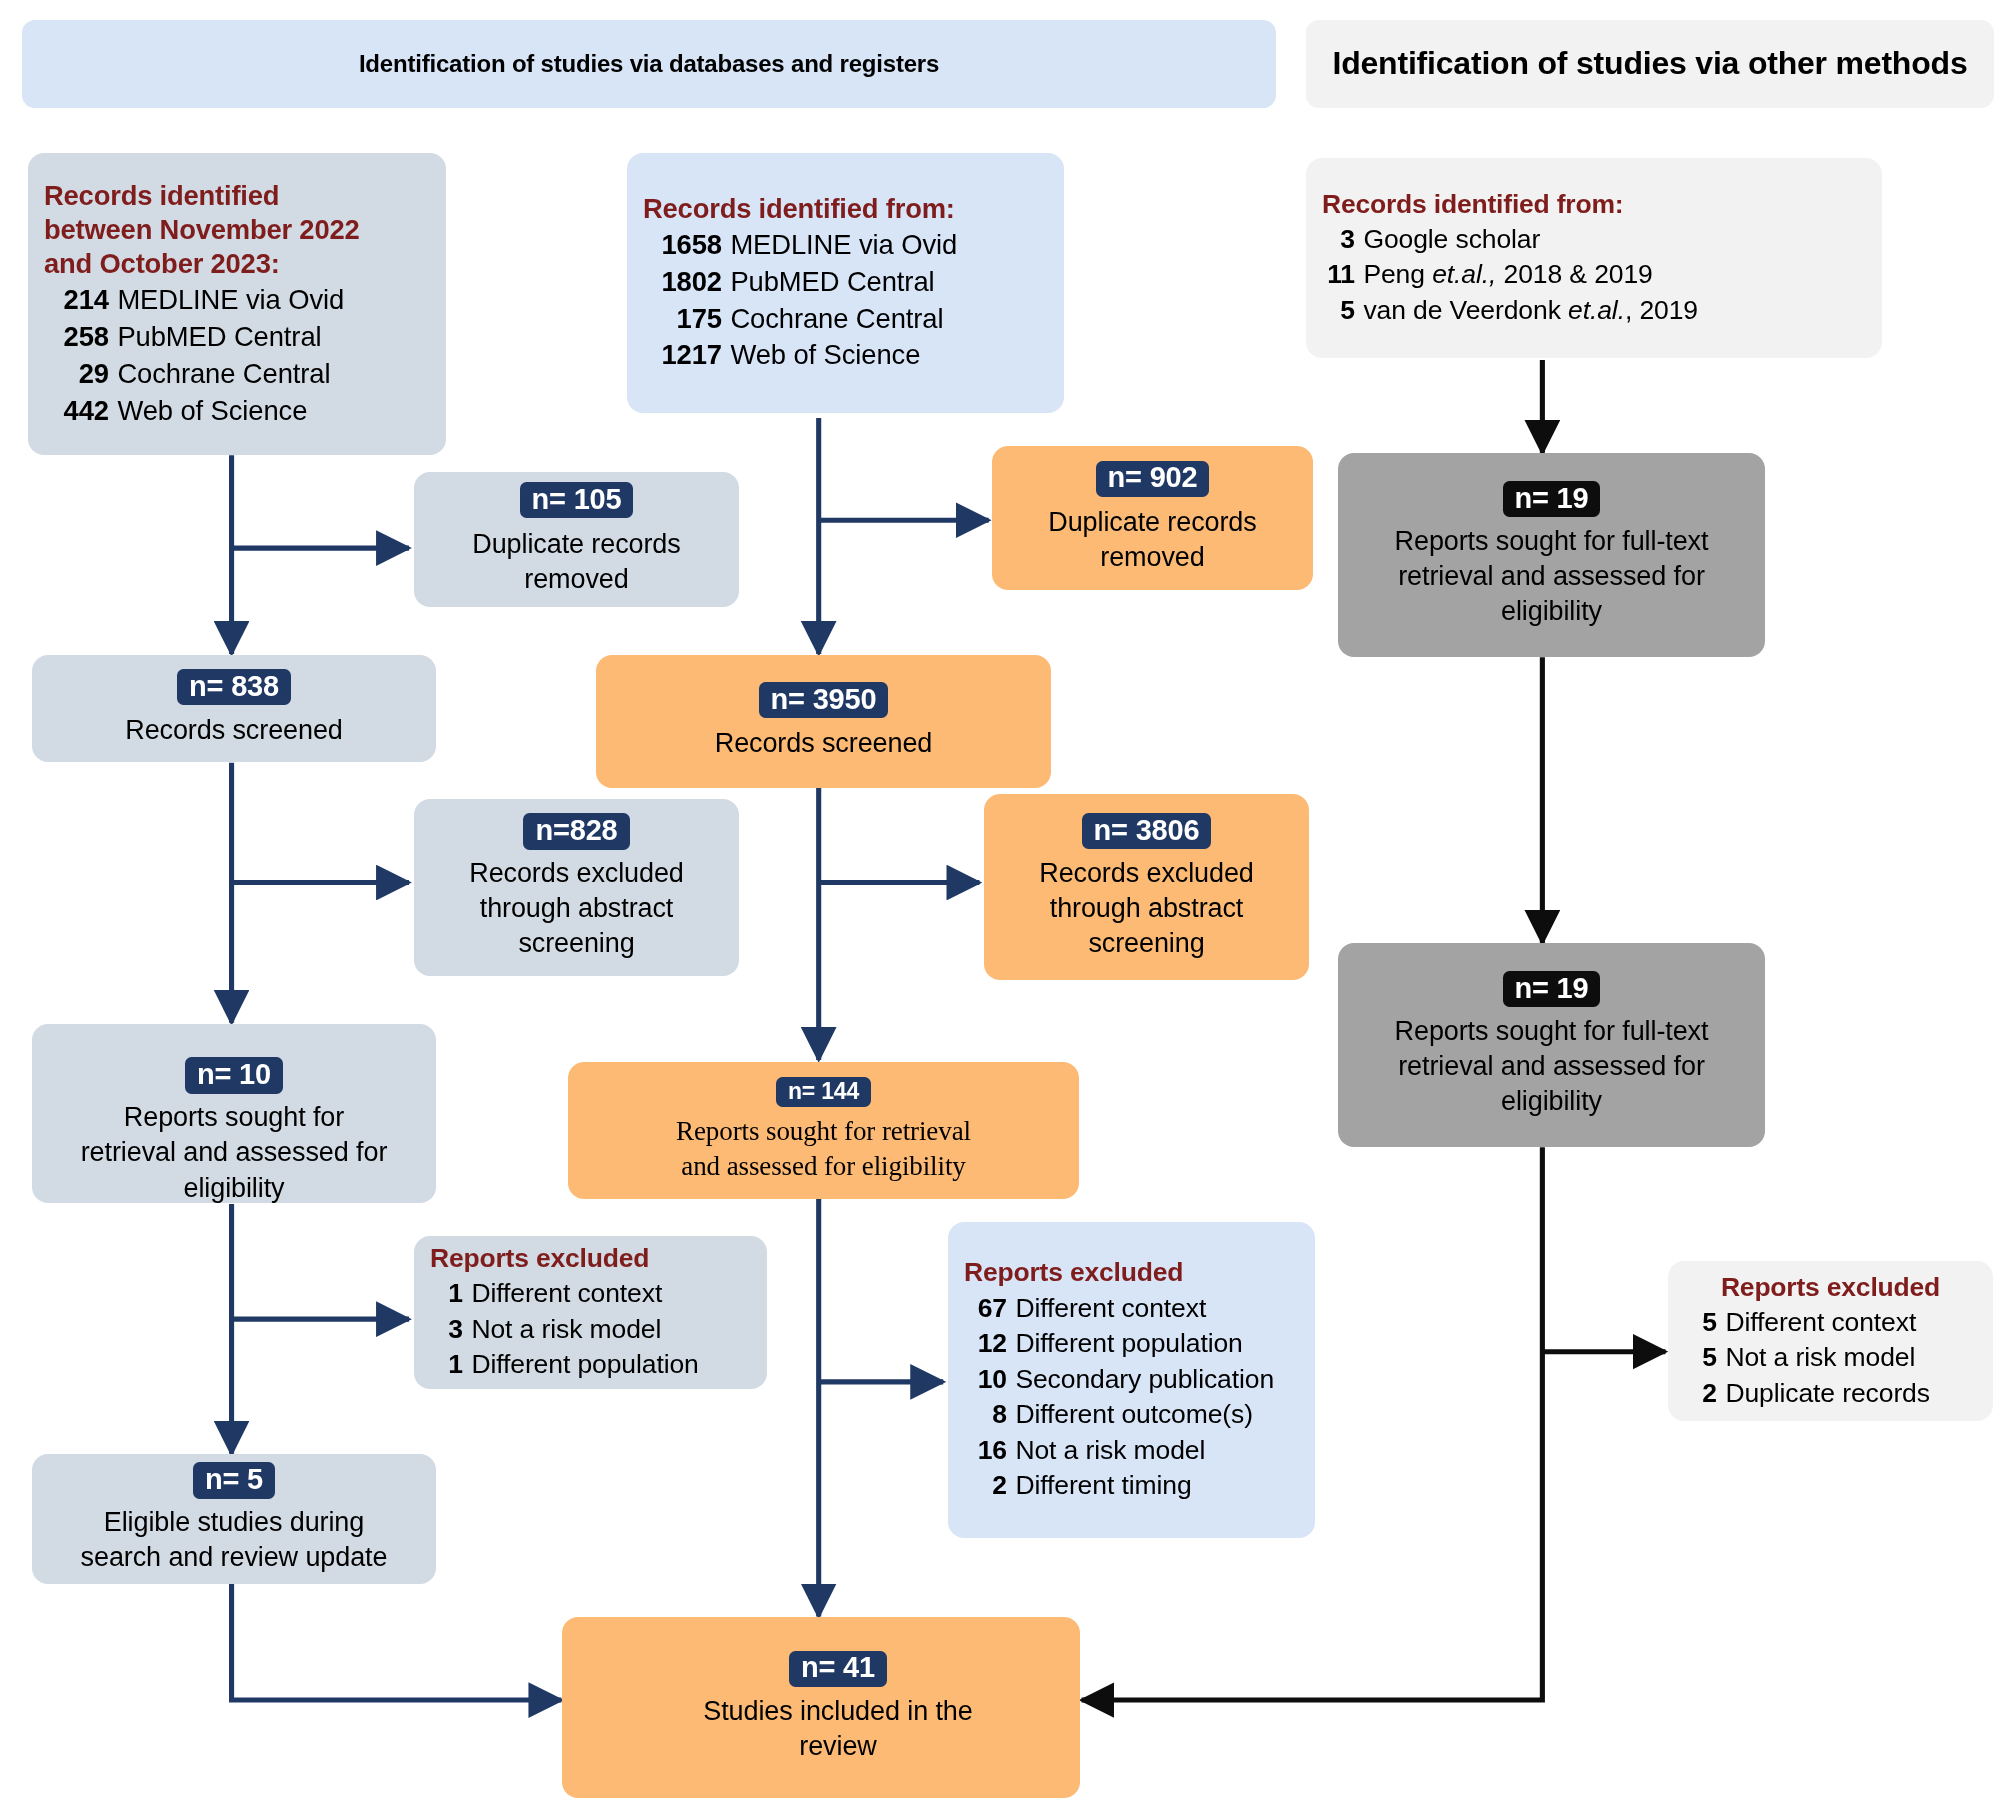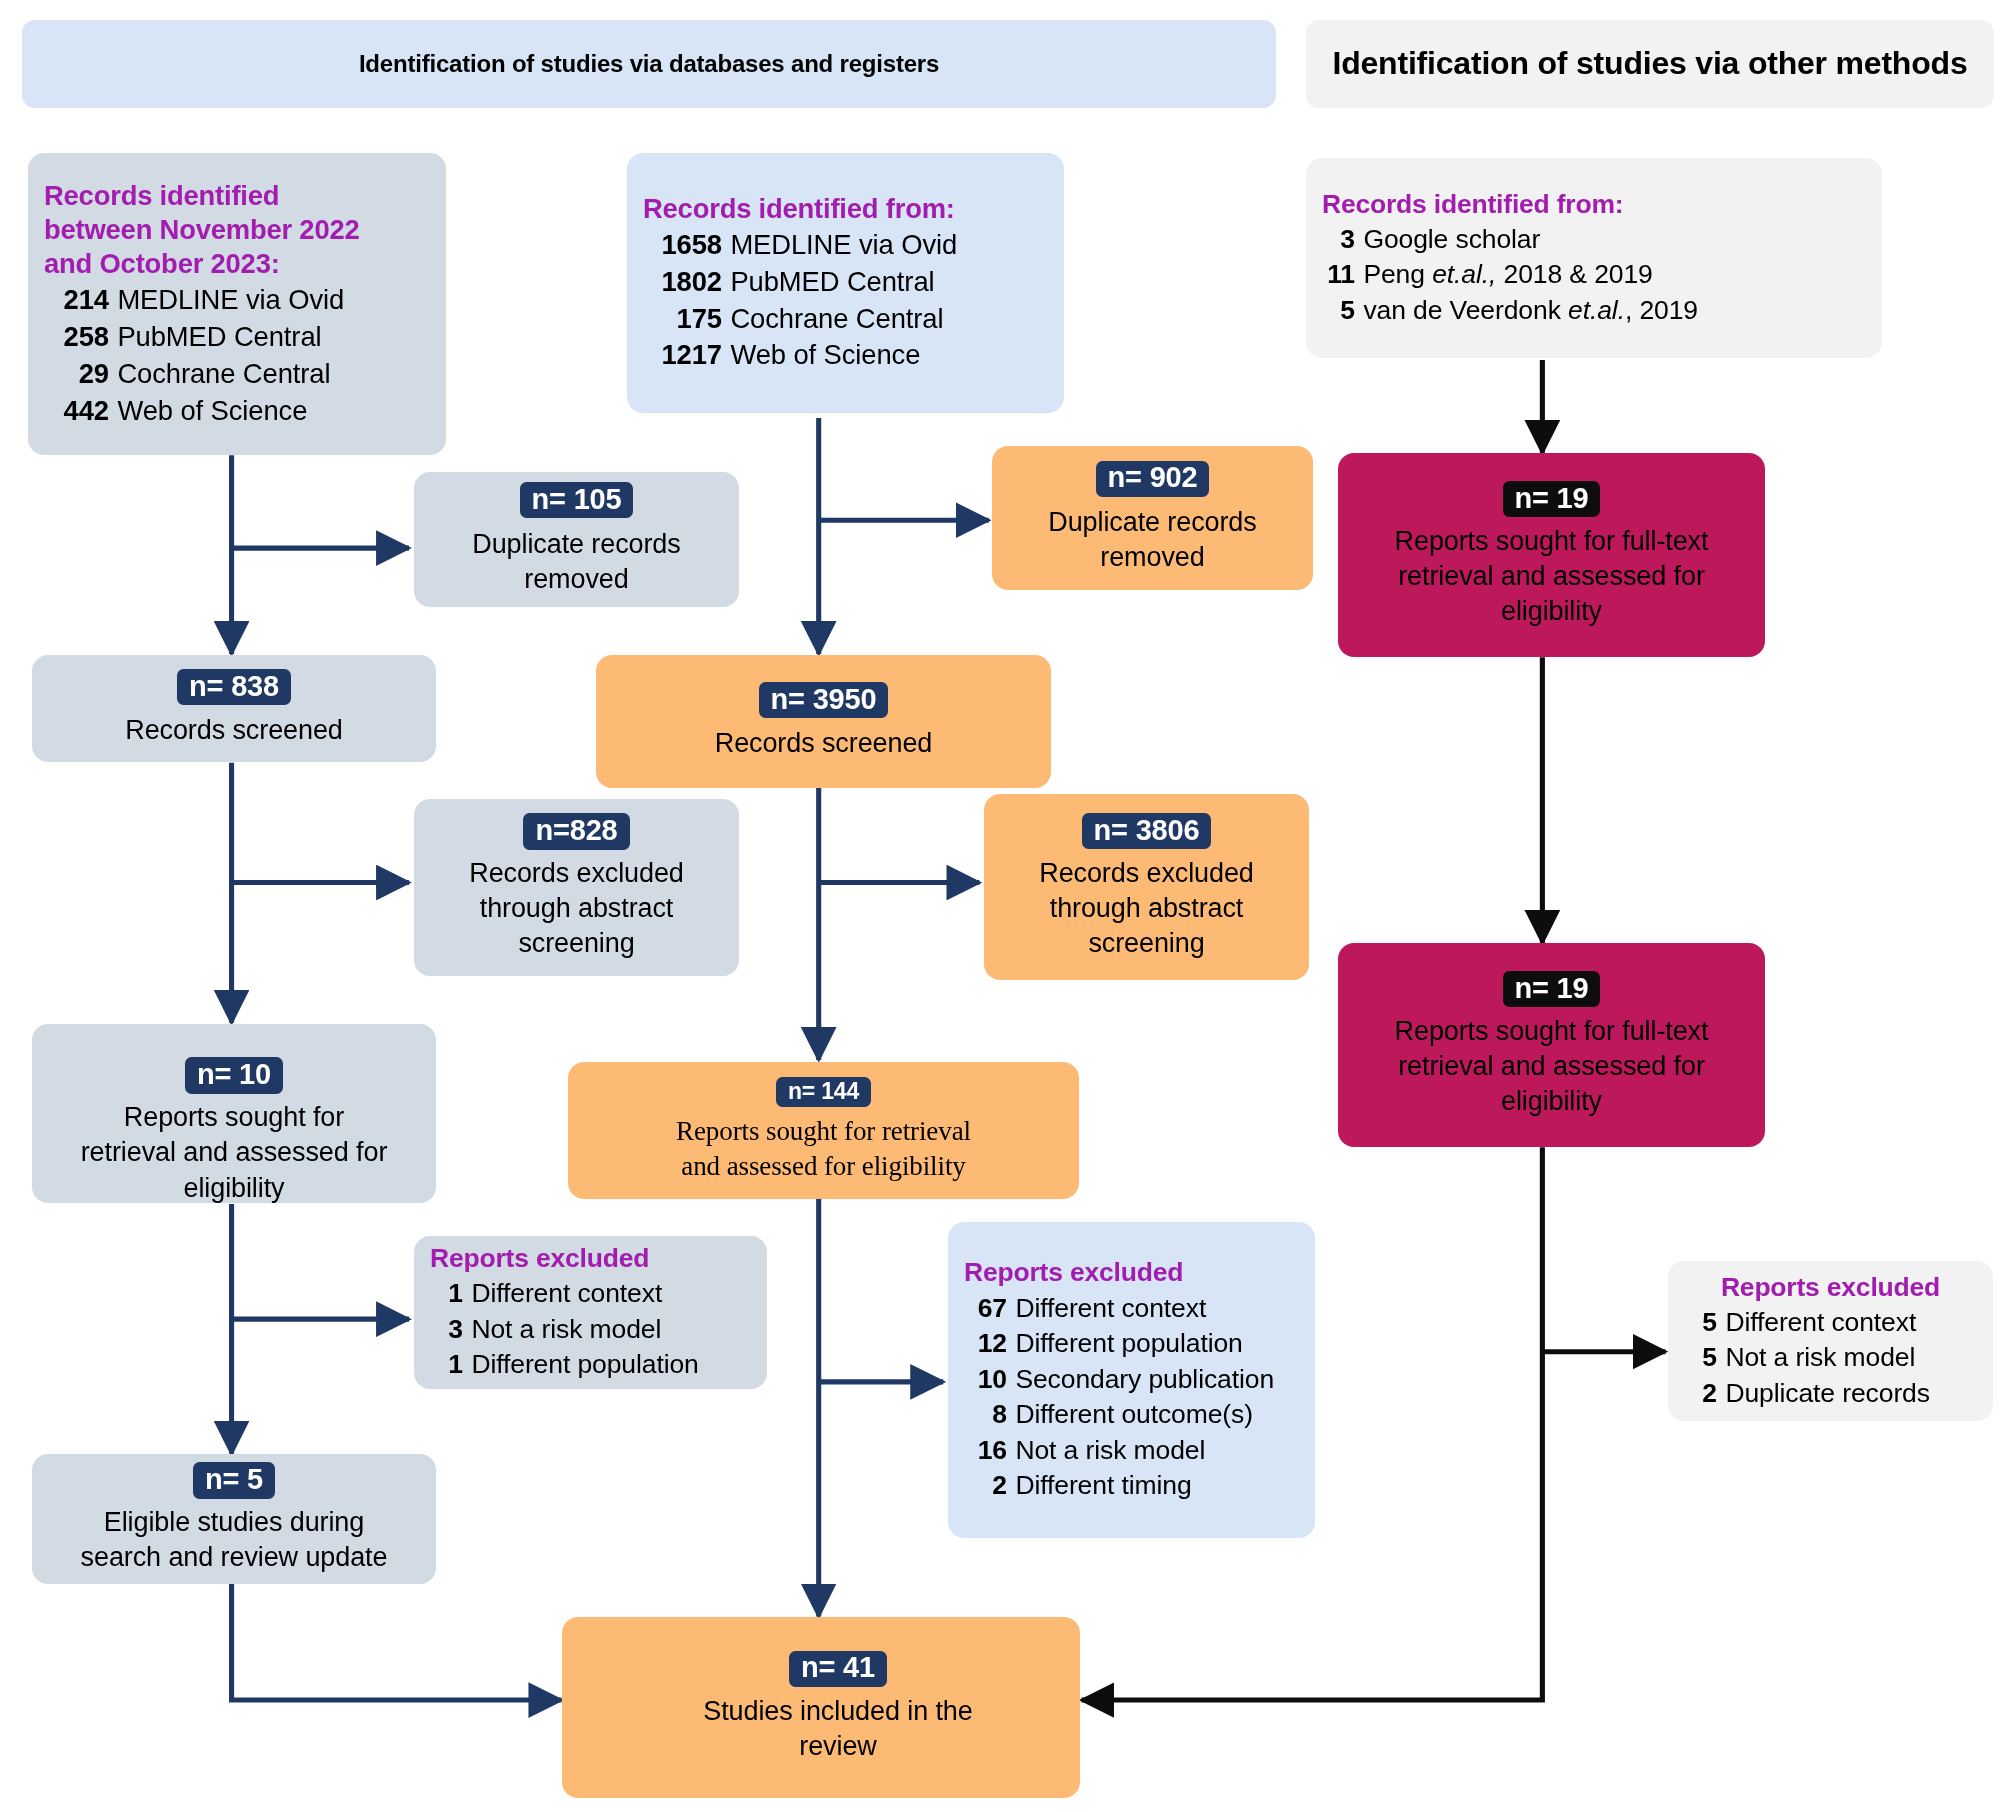--- a/index.html
+++ b/index.html
@@ -19,21 +19,21 @@
   .box{
     position:absolute;
     box-sizing:border-box;
     border-radius:16px;
     display:flex;
     flex-direction:column;
     justify-content:center;
   }
   .box.blue      { background:#fdba74; }
   .box.bluegrey  { background:#d2dbe3; }
-  .box.grey      { background:#be185d; }
+  .box.grey      { background:#a3a3a3; }
 
   .hdr{
     position:absolute;
     box-sizing:border-box;
     border-radius:13px;
     display:flex;
     align-items:center;
     justify-content:center;
     font-weight:bold;
     color:#000;
@@ -74,21 +74,21 @@
     flex-direction:column;
     justify-content:center;
     padding:8.4px 16px;
   }
   .listbox.blue{ background:#d8e5f7; }
   .listbox.bluegrey{ background:#d2dbe3; }
   .listbox.grey{ background:#f2f2f2; }
 
   .list-title{
     font-weight:bold;
-    color:#a21caf;
+    color:#7f1d1d;
     line-height:1.25;
     letter-spacing:-0.2px;
     margin-bottom:0.9px;
   }
   .rowline{
     display:flex;
     align-items:baseline;
     line-height:1.34;
     letter-spacing:-0.1px;
     color:#000;

